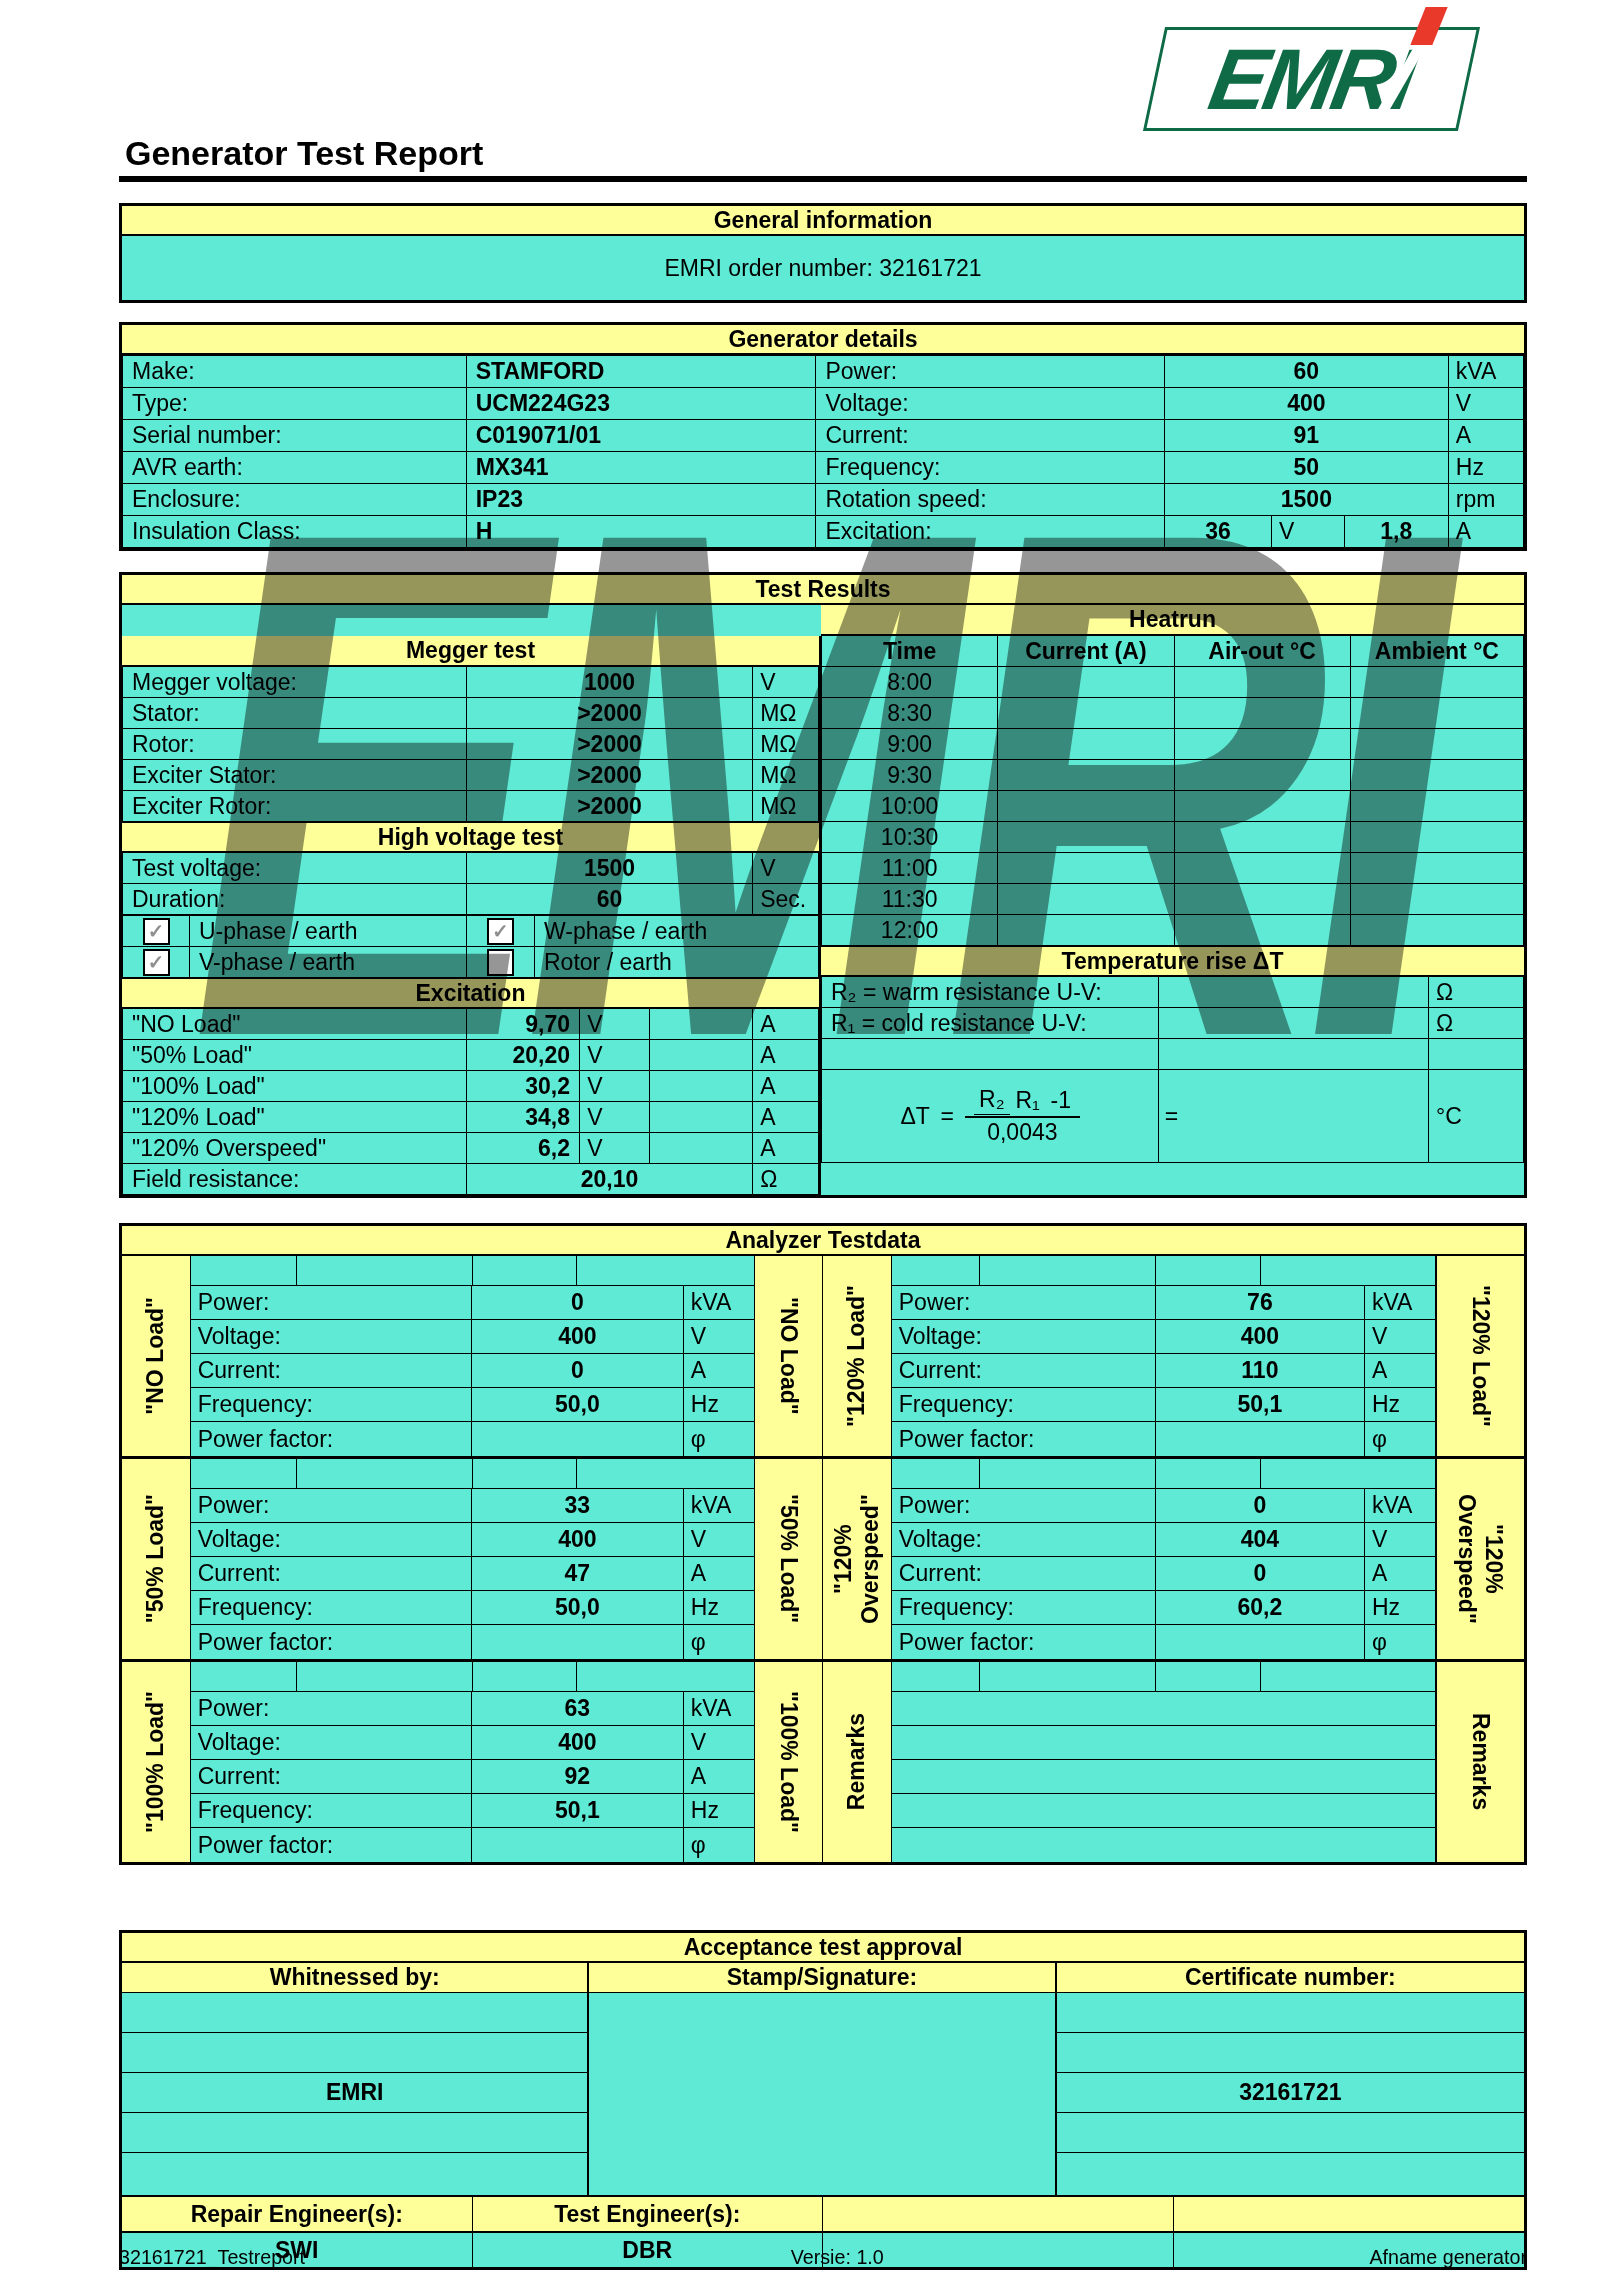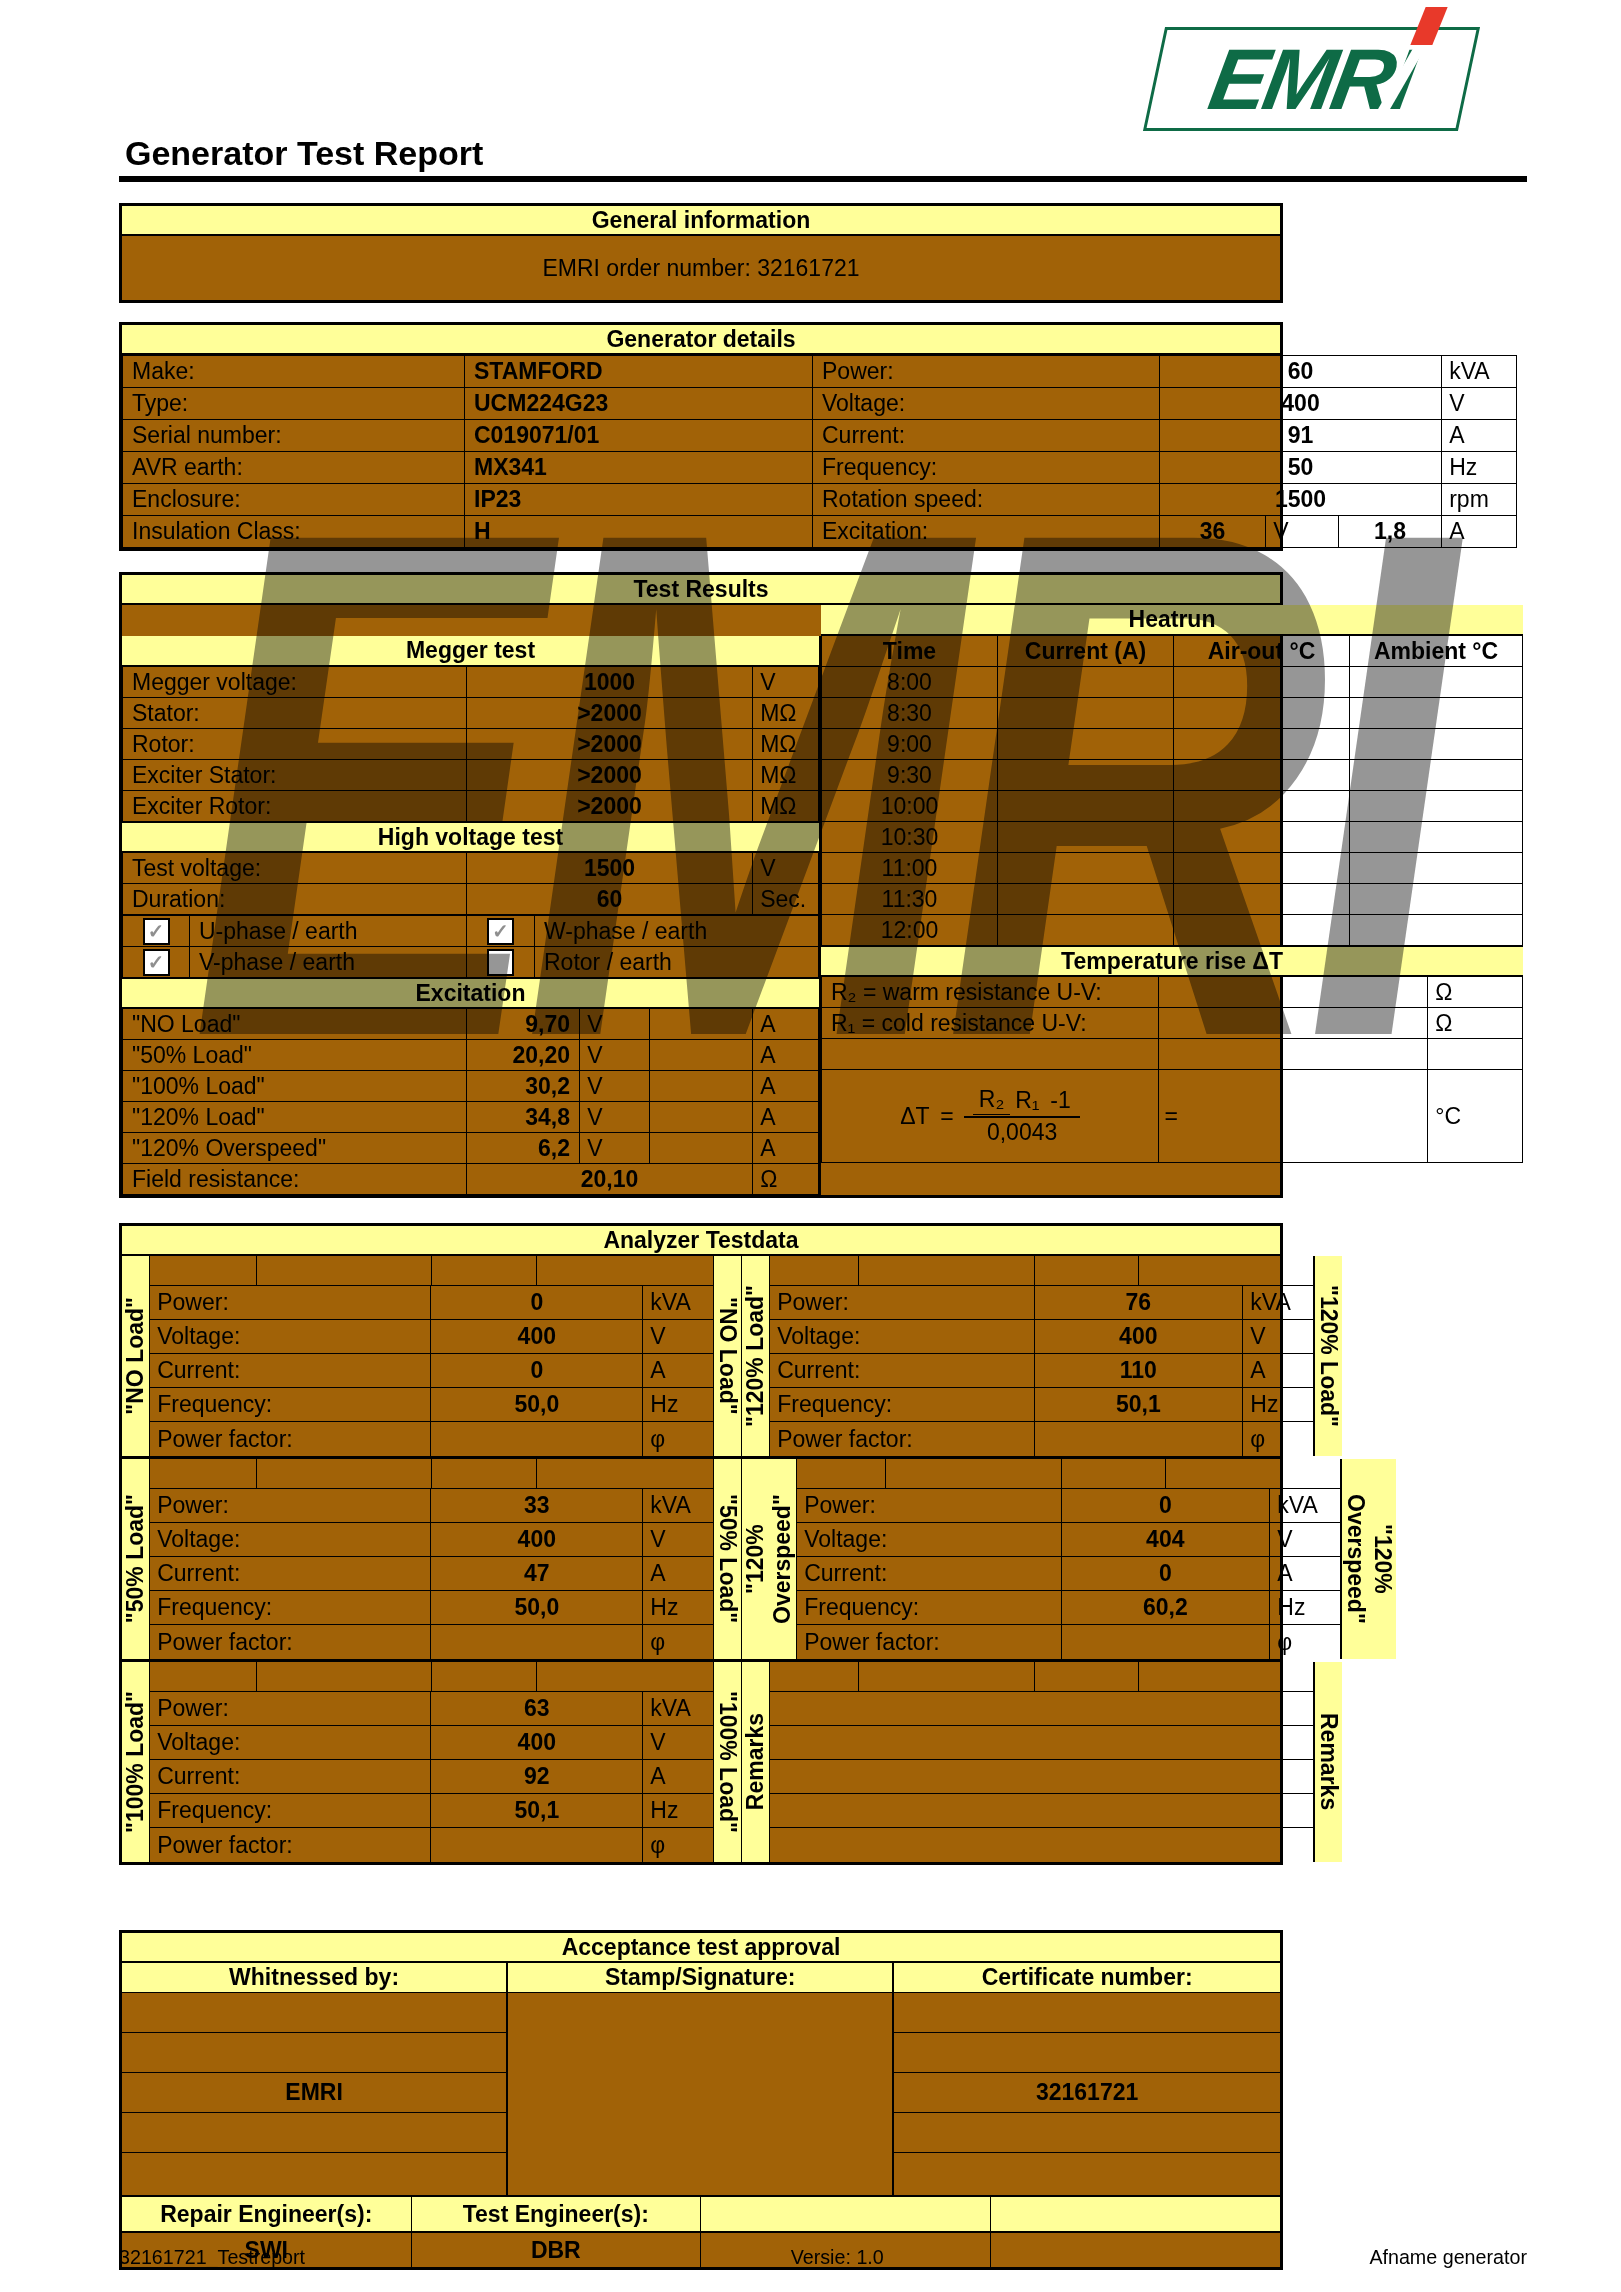--- a/index.html
+++ b/index.html
@@ -16,21 +16,21 @@
   .logo-accent { position:absolute; top:-19.7px; right:30px; width:21.5px; height:38px;
                  background:#E8392A; transform:skewX(-22deg); }
   .logo-bolt { position:absolute; top:5.4px; right:59px; width:11.6px; height:90px;
                background:#ffffff; transform:skewX(-20deg); }
 
   
   .title { position:absolute; top:134px; left:125px; font-size:34px; font-weight:bold; }
   .rule  { position:absolute; top:176px; left:119px; width:1408px; height:6.3px; background:#000; }
 
   
-  .box { position:absolute; left:119px; width:1164px; border:3.6px solid #000; background:#a16207; }
+  .box { position:absolute; left:119px; width:1408px; border:3.6px solid #000; background:#5eead4; }
   .band { background:#FFFF99; border-bottom:2.7px solid #000; text-align:center;
           font-weight:bold; font-size:23px; height:30px; line-height:28px; }
   .band2 { background:#FFFF99; border-bottom:1.8px solid #000; text-align:center;
            font-weight:bold; font-size:23px; height:30px; line-height:29px; }
 
   table { border-collapse:collapse; table-layout:fixed; width:100%; }
   td { border:1.8px solid #000; font-size:23px; height:31px; padding:0 5.4px; overflow:hidden;
        white-space:nowrap; }
   td.lbl { text-align:left; padding-left:9px; }
   td.val { text-align:center; font-weight:bold; }

